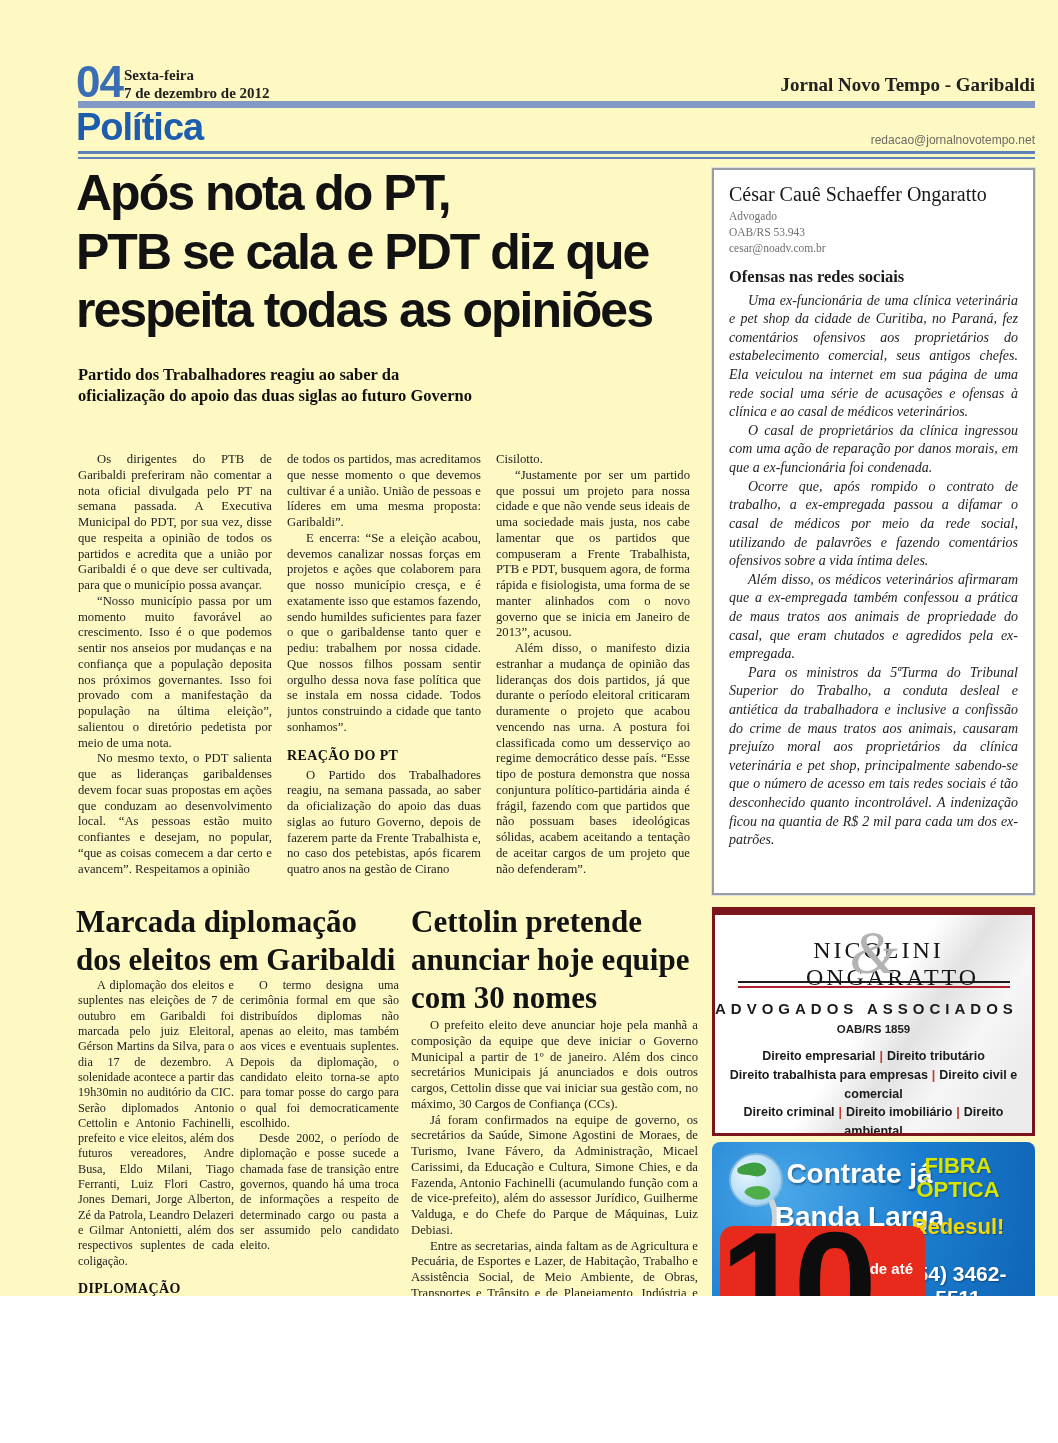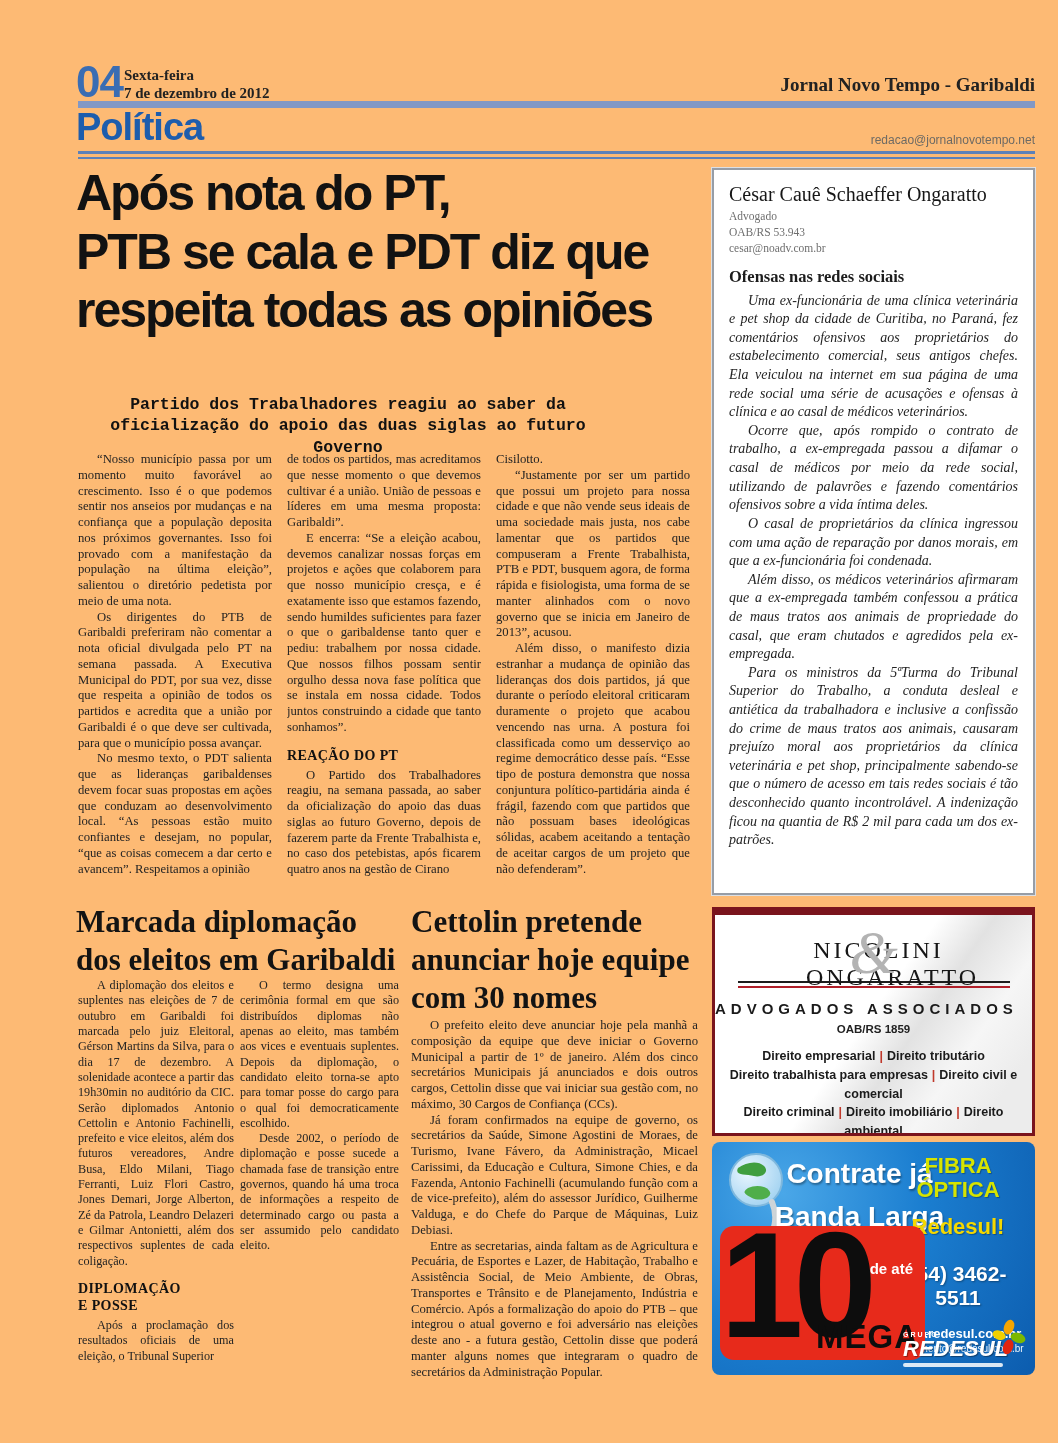--- a/index.html
+++ b/index.html
@@ -1,18 +1,18 @@
 <!DOCTYPE html>
 <html><head>
 <meta charset="utf-8">
 <style>
   * { margin:0; padding:0; box-sizing:border-box; }
   html,body { background:#ffffff; }
   .page {
-    position:relative; width:1058px; height:1443px; background:#fdba74;
+    position:relative; width:1058px; height:1296px; background:#fef9c3;
     font-family:"Liberation Serif", serif; color:#1c1c1c; overflow:hidden;padding-left:44px;
   }
   .abs { position:absolute; }
   .pre { white-space:pre-line; }
 
   
   .pagenum { left:76px; top:60px; font-family:"Liberation Sans",sans-serif;
     font-size:44px; font-weight:600; color:#3a6db3; line-height:1; letter-spacing:-1px; }
   .dateblock { left:124px; top:66px; font-weight:700; font-size:15px; line-height:1.2; color:#222; }
   .masthead { right:23px; top:74px; font-weight:700; font-size:19px; color:#222; }
@@ -21,23 +21,23 @@
     font-size:38px; font-weight:700; color:#1d5dad; letter-spacing:-1px; }
   .email { right:23px; top:133px; font-family:"Liberation Sans",sans-serif;
     font-size:12px; color:#6d6a64; }
   .rule-double { left:78px; top:151px; width:957px; height:8px;
     border-top:3px solid #5d81b8; border-bottom:2px solid #5d81b8; }
 
   
   .headline { left:76px; top:164px; width:650px;
     font-family:"Liberation Sans",sans-serif; font-weight:700; font-size:50px;
     line-height:1.17; letter-spacing:-2px; color:#121212; }
-  .deck { left:78px; top:394px; width:540px;
-    font-family:Liberation Mono, monospace; font-weight:700; font-size:16.5px;
-    line-height:1.3; color:#111;text-align:center; }
+  .deck { left:78px; top:364px; width:540px;
+    font-family:Liberation Serif, serif; font-weight:700; font-size:16.5px;
+    line-height:1.3; color:#111; }
   .newscol { top:452px; width:194px; height:450px; overflow:hidden;
     font-size:12.7px; line-height:1.24; text-align:justify; color:#232323; }
   .col1 { left:78px; } .col2 { left:287px; } .col3 { left:496px; }
   .para { margin:0; }
   .indent { text-indent:19px; }
   .col-subhead { font-size:14px; font-weight:700; letter-spacing:.4px;
     margin:11px 0 4px 0; color:#111; white-space:pre-line; line-height:1.22; }
 
   
   .lawyer-box { left:712px; top:168px; width:323px; height:727px;
@@ -130,22 +130,22 @@
   <div class="abs section-title">Política</div>
   <div class="abs email">redacao@jornalnovotempo.net</div>
   <div class="abs rule-double"></div>
 
   <h1 class="abs headline pre">Após nota do PT,
 PTB se cala e PDT diz que
 respeita todas as opiniões</h1>
   <div class="abs deck pre">Partido dos Trabalhadores reagiu ao saber da
 oficialização do apoio das duas siglas ao futuro Governo</div>
   <div class="abs newscol col1">
+      <p class="para indent">Os dirigentes do PTB de Garibaldi preferiram não comentar a nota oficial divulgada pelo PT na semana passada. A Executiva Municipal do PDT, por sua vez, disse que respeita a opinião de todos os partidos e acredita que a união por Garibaldi é o que deve ser cultivada, para que o município possa avançar.</p>
       <p class="para indent">“Nosso município passa por um momento muito favorável ao crescimento. Isso é o que podemos sentir nos anseios por mudanças e na confiança que a população deposita nos próximos governantes. Isso foi provado com a manifestação da população na última eleição”, salientou o diretório pedetista por meio de uma nota.</p>
-      <p class="para indent">Os dirigentes do PTB de Garibaldi preferiram não comentar a nota oficial divulgada pelo PT na semana passada. A Executiva Municipal do PDT, por sua vez, disse que respeita a opinião de todos os partidos e acredita que a união por Garibaldi é o que deve ser cultivada, para que o município possa avançar.</p>
       <p class="para indent">No mesmo texto, o PDT salienta que as lideranças garibaldenses devem focar suas propostas em ações que conduzam ao desenvolvimento local. “As pessoas estão muito confiantes e desejam, no popular, “que as coisas comecem a dar certo e avancem”. Respeitamos a opinião</p>
     </div>
   <div class="abs newscol col2">
       <p class="para">de todos os partidos, mas acreditamos que nesse momento o que devemos cultivar é a união. União de pessoas e líderes em uma mesma proposta: Garibaldi”.</p>
       <p class="para indent">E encerra: “Se a eleição acabou, devemos canalizar nossas forças em projetos e ações que colaborem para que nosso município cresça, e é exatamente isso que estamos fazendo, sendo humildes suficientes para fazer o que o garibaldense tanto quer e pediu: trabalhem por nossa cidade. Que nossos filhos possam sentir orgulho dessa nova fase política que se instala em nossa cidade. Todos juntos construindo a cidade que tanto sonhamos”.</p>
       <h4 class="col-subhead">REAÇÃO DO PT</h4>
       <p class="para indent">O Partido dos Trabalhadores reagiu, na semana passada, ao saber da oficialização do apoio das duas siglas ao futuro Governo, depois de fazerem parte da Frente Trabalhista e, no caso dos petebistas, após ficarem quatro anos na gestão de Cirano</p>
     </div>
   <div class="abs newscol col3">
       <p class="para">Cisilotto.</p>
@@ -156,22 +156,22 @@
   <div class="abs lawyer-box">
     <div class="lawyer-name">César Cauê Schaeffer Ongaratto</div>
     <div class="lawyer-meta">
       <div>Advogado</div>
       <div>OAB/RS 53.943</div>
       <div>cesar@noadv.com.br</div>
     </div>
     <div class="lawyer-title">Ofensas nas redes sociais</div>
     <div>
         <p class="op-p">Uma ex-funcionária de uma clínica veterinária e pet shop da cidade de Curitiba, no Paraná, fez comentários ofensivos aos proprietários do estabelecimento comercial, seus antigos chefes. Ela veiculou na internet em sua página de uma rede social uma série de acusações e ofensas à clínica e ao casal de médicos veterinários.</p>
+        <p class="op-p">O casal de proprietários da clínica ingressou com uma ação de reparação por danos morais, em que a ex-funcionária foi condenada.</p>
         <p class="op-p">Ocorre que, após rompido o contrato de trabalho, a ex-empregada passou a difamar o casal de médicos por meio da rede social, utilizando de palavrões e fazendo comentários ofensivos sobre a vida íntima deles.</p>
-        <p class="op-p">O casal de proprietários da clínica ingressou com uma ação de reparação por danos morais, em que a ex-funcionária foi condenada.</p>
         <p class="op-p">Além disso, os médicos veterinários afirmaram que a ex-empregada também confessou a prática de maus tratos aos animais de propriedade do casal, que eram chutados e agredidos pela ex-empregada.</p>
         <p class="op-p">Para os ministros da 5ªTurma do Tribunal Superior do Trabalho, a conduta desleal e antiética da trabalhadora e inclusive a confissão do crime de maus tratos aos animais, causaram prejuízo moral aos proprietários da clínica veterinária e pet shop, principalmente sabendo-se que o número de acesso em tais redes sociais é tão desconhecido quanto incontrolável. A indenização ficou na quantia de R$ 2 mil para cada um dos ex-patrões.</p>
       </div>
   </div>
 
   <h2 class="abs h2-left pre">Marcada diplomação
 dos eleitos em Garibaldi</h2>
   <div class="abs smallcol scol1">
       <p class="para indent">A diplomação dos eleitos e suplentes nas eleições de 7 de outubro em Garibaldi foi marcada pelo juiz Eleitoral, Gérson Martins da Silva, para o dia 17 de dezembro. A solenidade acontece a partir das 19h30min no auditório da CIC. Serão diplomados Antonio Cettolin e Antonio Fachinelli, prefeito e vice eleitos, além dos futuros vereadores, Andre Busa, Eldo Milani, Tiago Ferranti, Luiz Flori Castro, Jones Demari, Jorge Alberton, Zé da Patrola, Leandro Delazeri e Gilmar Antonietti, além dos respectivos suplentes de cada coligação.</p>
       <h4 class="col-subhead">DIPLOMAÇÃO

